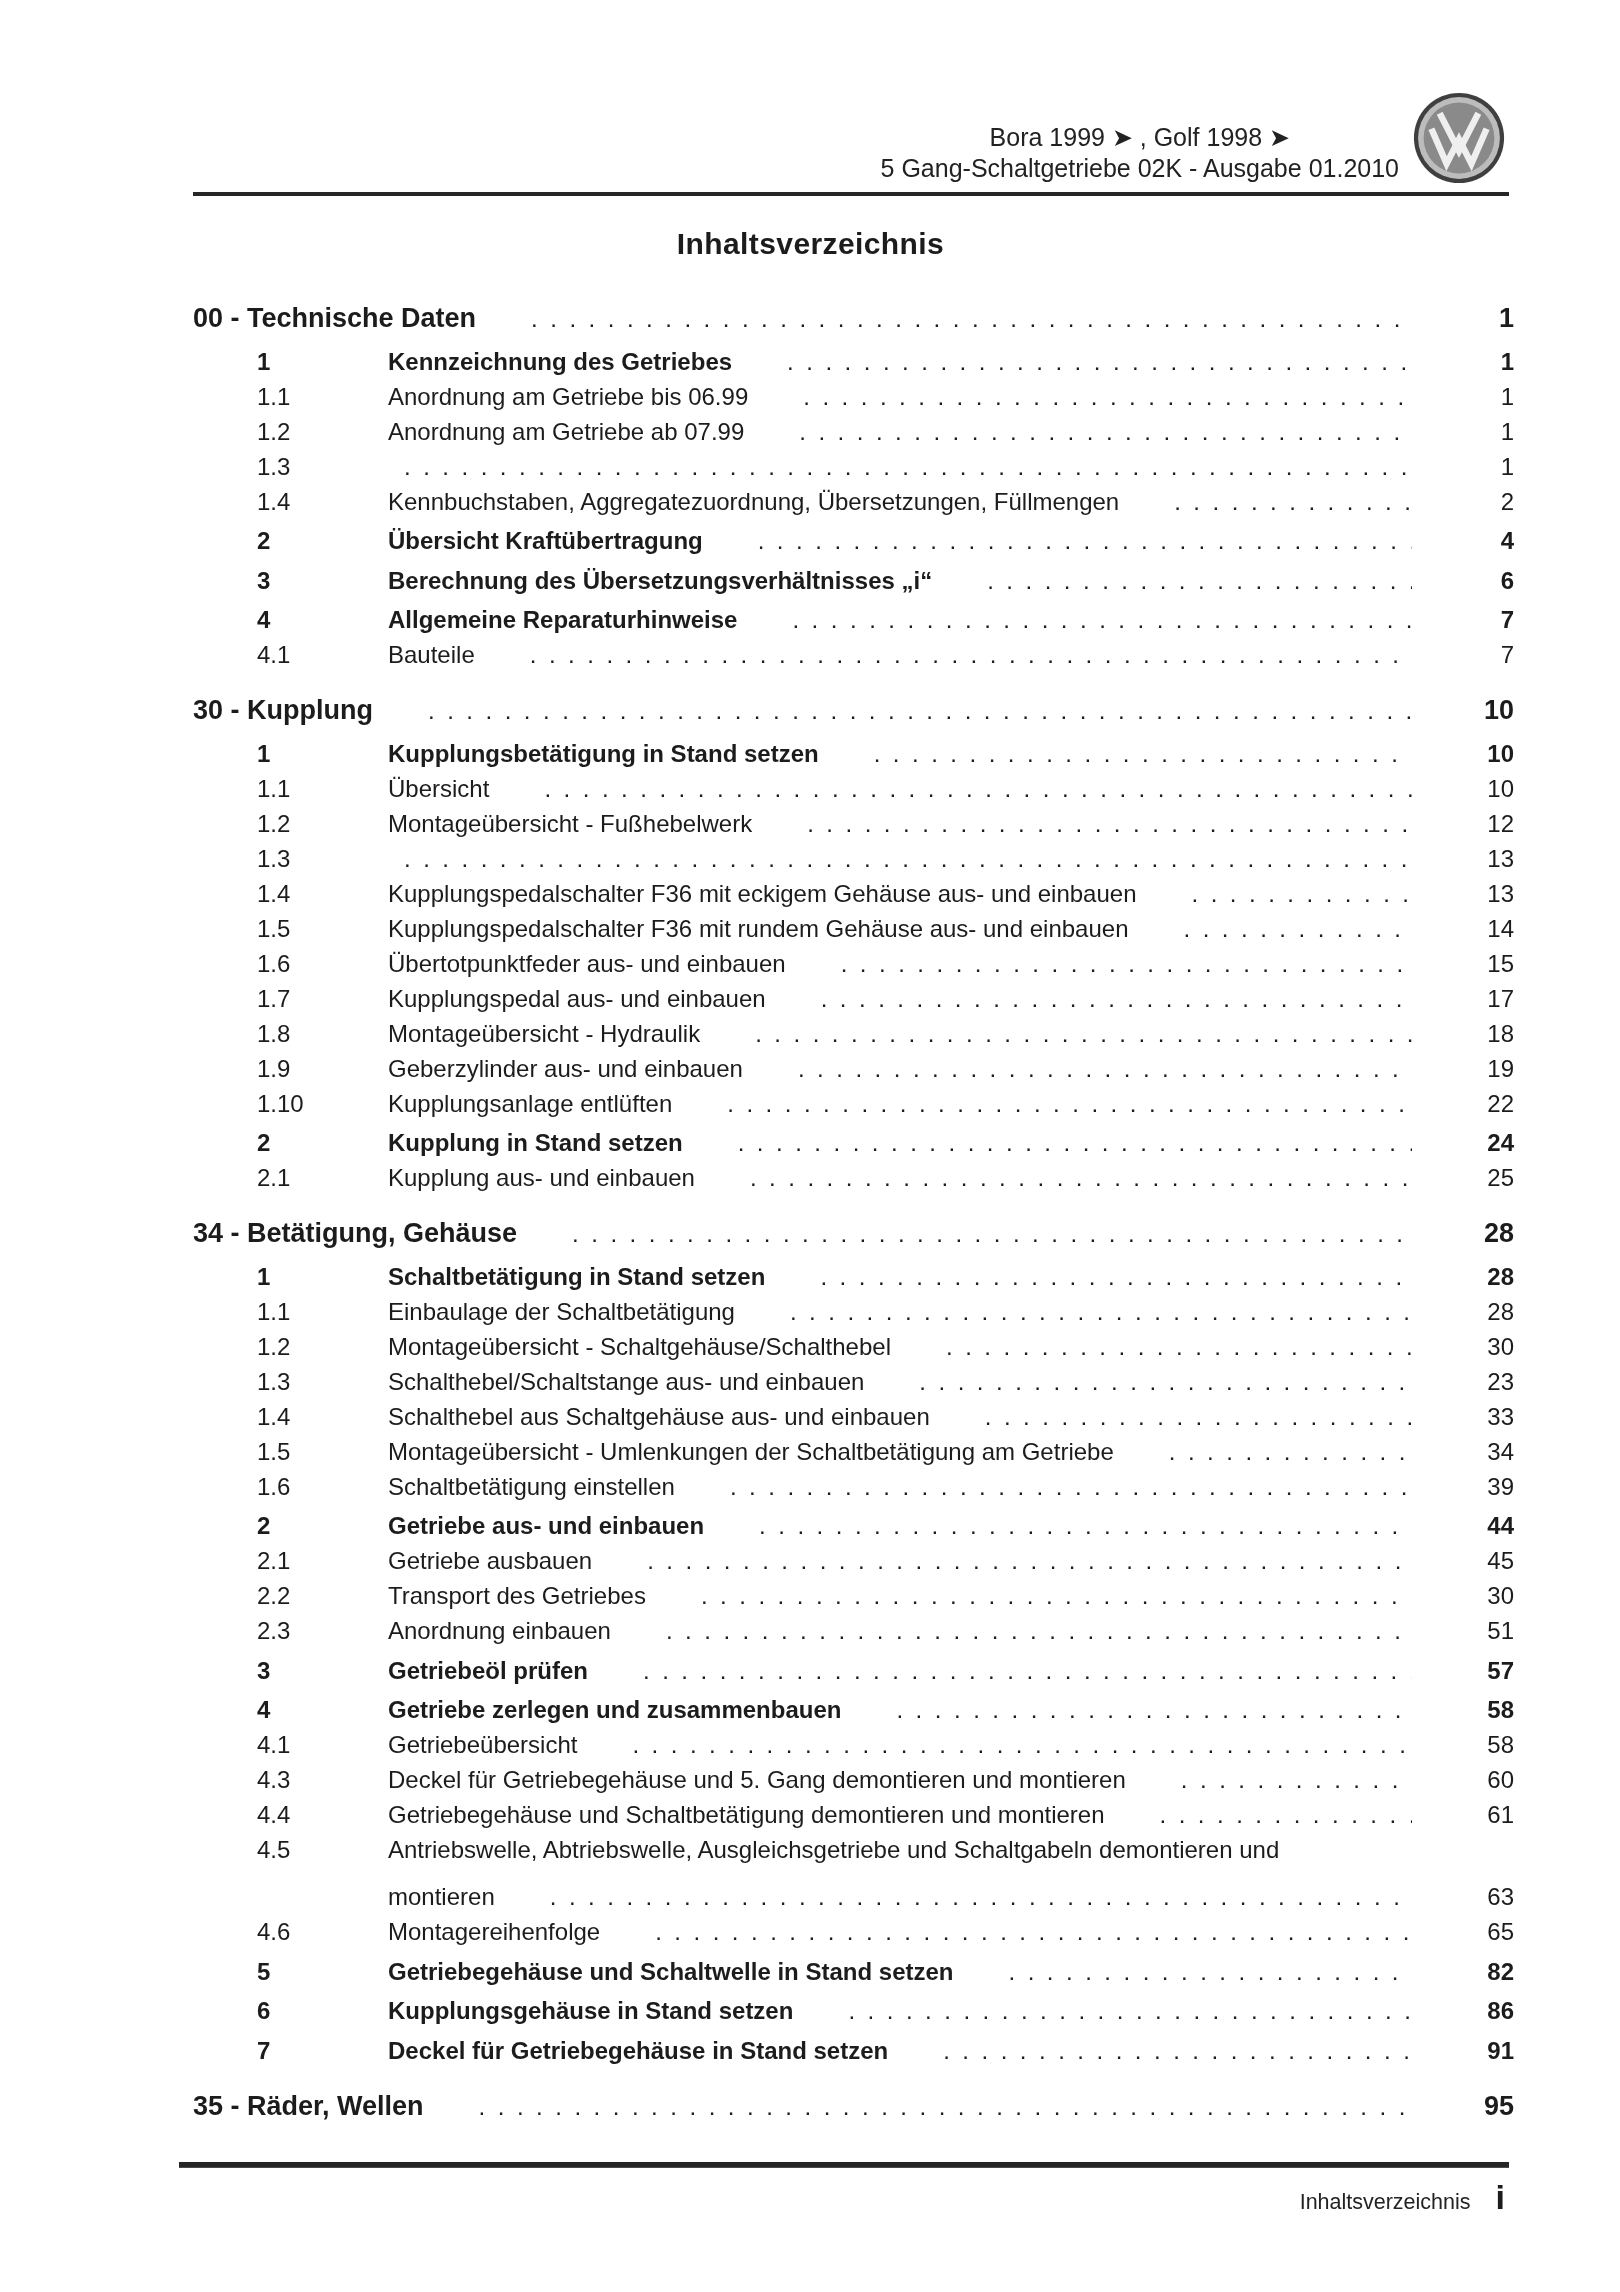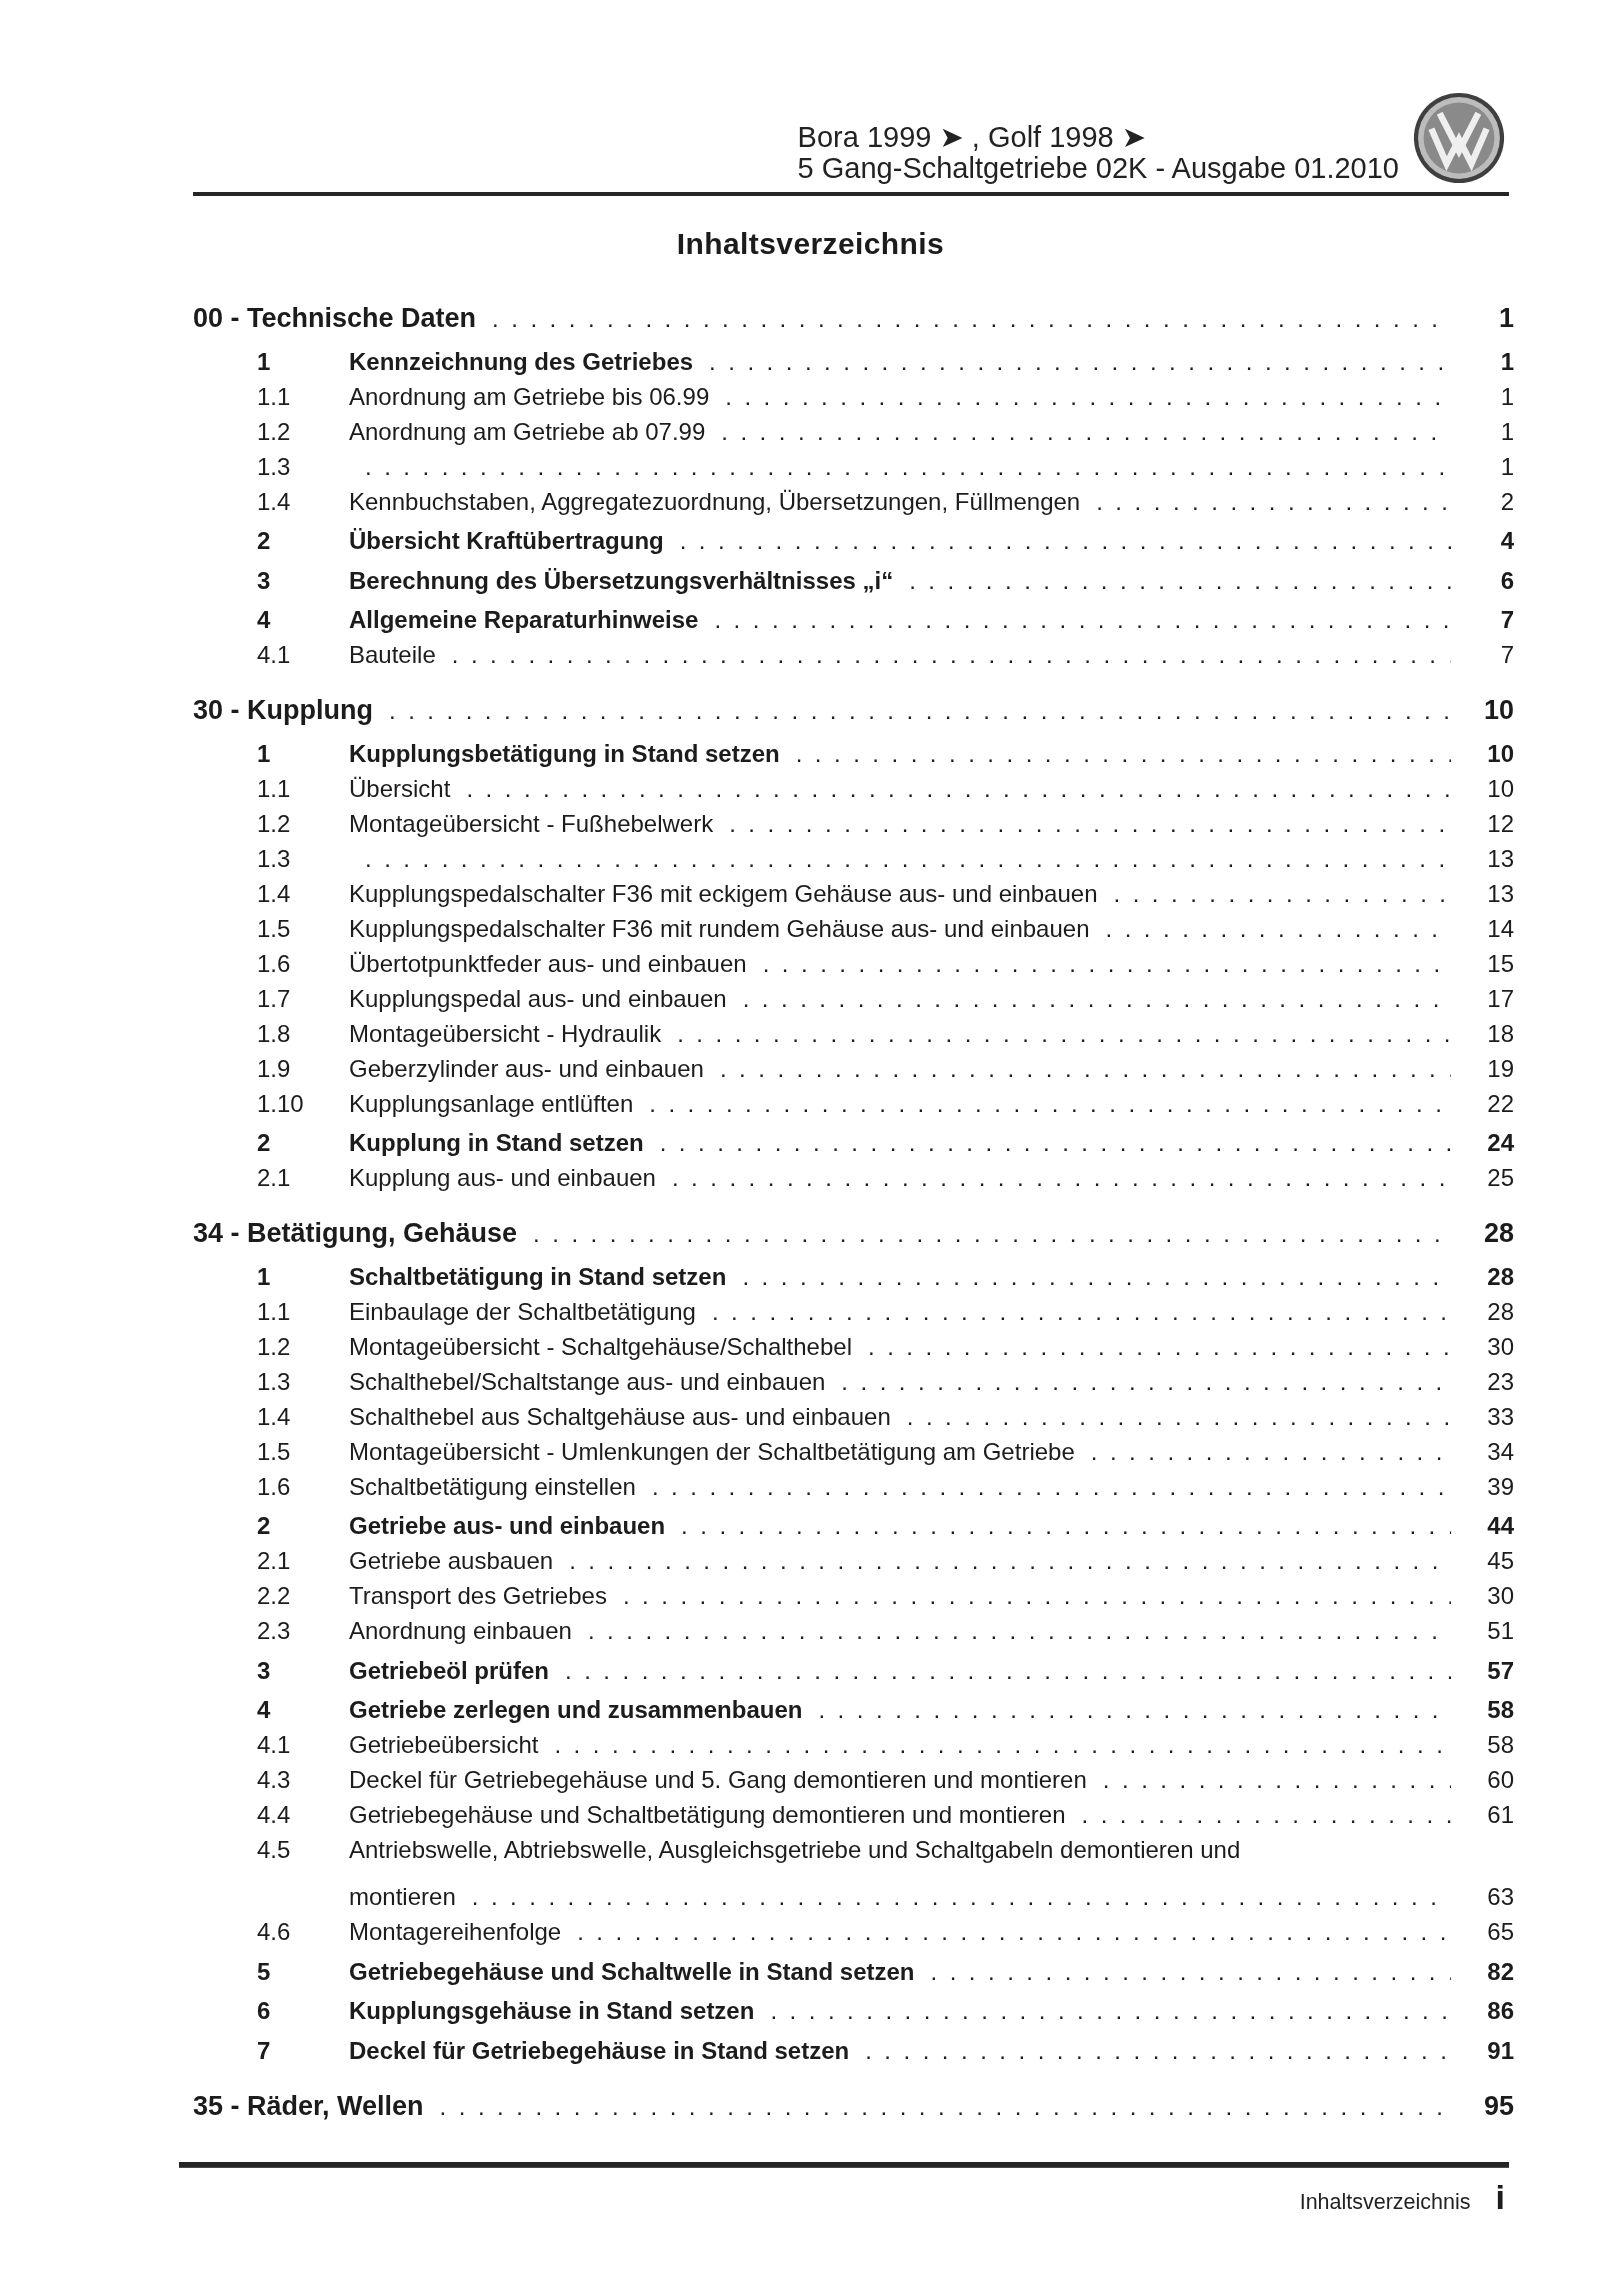--- a/index.html
+++ b/index.html
@@ -5,38 +5,38 @@
   html,body { margin:0; padding:0; }
   body {
     width:1620px; height:2293px; background:#ffffff; position:relative;
     font-family:"Liberation Sans","DejaVu Sans",sans-serif;
     color:#1c1c1c; overflow:hidden;
   }
   .page { position:absolute; inset:0; }
 
   
   .header-text {
-    position:absolute; top:122px; right:221px; text-align:left;
-    font-size:29px; line-height:31px; white-space:nowrap; color:#222;
+    position:absolute; top:122px; right:221px; text-align:center;
+    font-size:25px; line-height:31px; white-space:nowrap; color:#222;
   }
   .vw-logo { position:absolute; left:1413px; top:92px; width:92px; height:92px; }
   .header-rule {
     position:absolute; left:193px; right:111px; top:192px; height:3.6px;
     background:#262626;
   }
 
   
   .content { position:absolute; left:193px; top:0; width:1321px; }
   h1.doc-title {
     margin:224px 0 35px; padding:0; text-align:center; position:relative; left:-43px;
     font-size:30px; line-height:39px; font-weight:700; letter-spacing:0.4px;
   }
 
   .chapter-block { margin-top:18px; }
-  .row { display:flex; align-items:flex-end; }
+  .row { display:flex; align-items:flex-end;gap:39px; }
   .row.chapter { font-size:27px; font-weight:700; line-height:41px; }
   .row.entry { padding-left:64px; font-size:24px; line-height:35px; font-weight:400; }
   .row.entry.bold { font-weight:700; margin-top:4.5px; }
   .num { flex:none; width:92px; }
   .titletext { flex:none; white-space:nowrap; }
   .leader {
     flex:1 1 auto; min-width:0; overflow:hidden; white-space:nowrap;
     margin-left:16px; margin-right:7.2px;
     font-size:24px; font-weight:400; letter-spacing:12.5px; color:#1c1c1c;
   }

